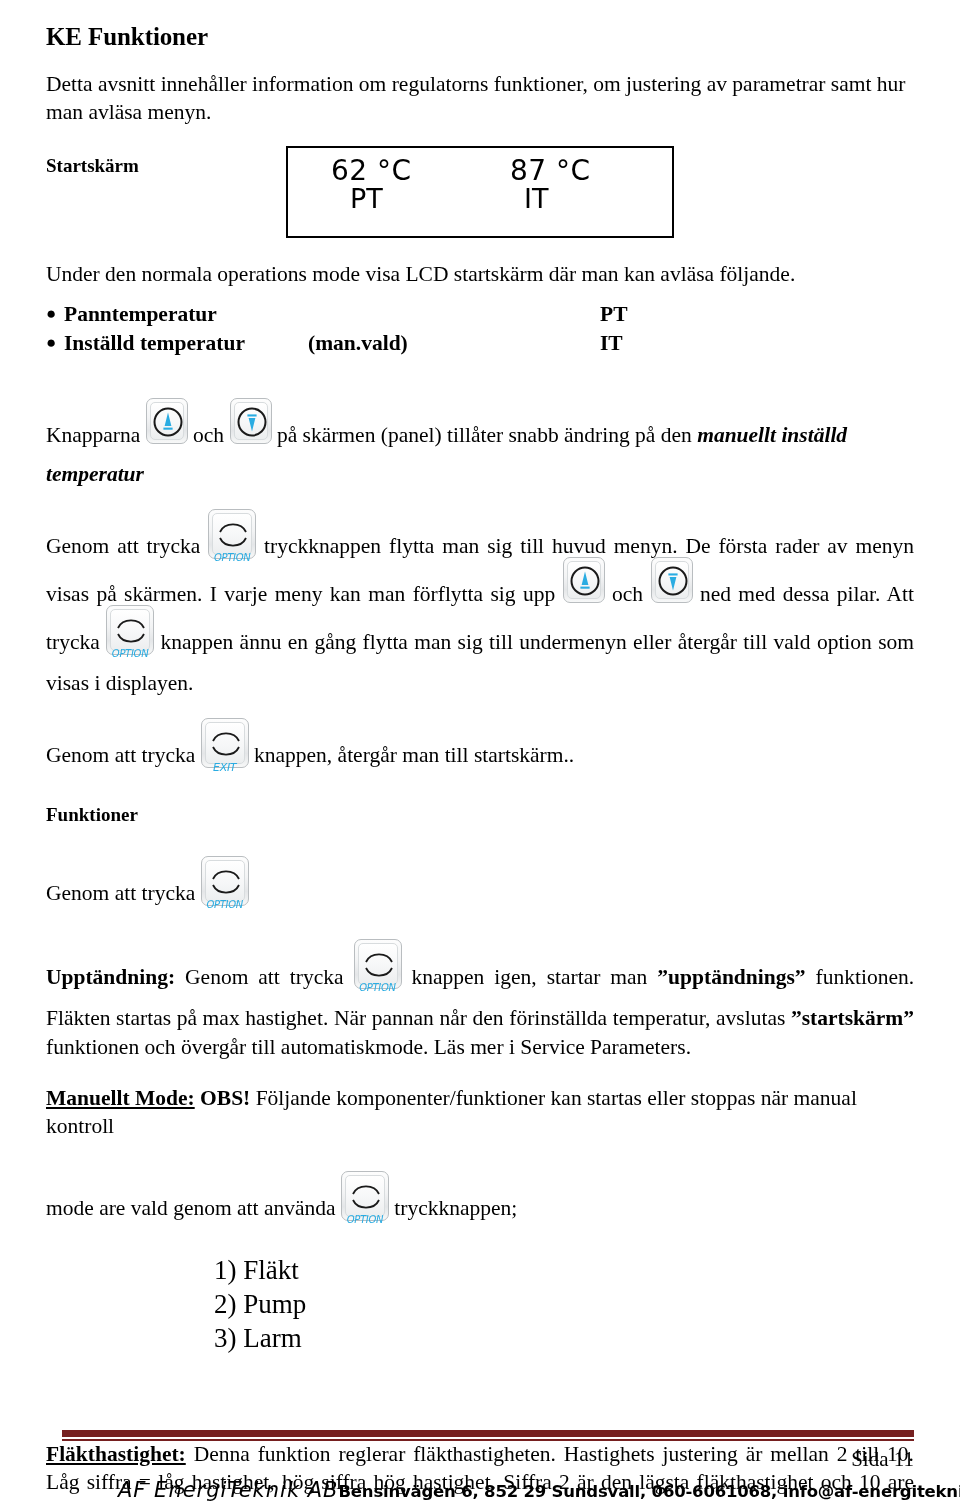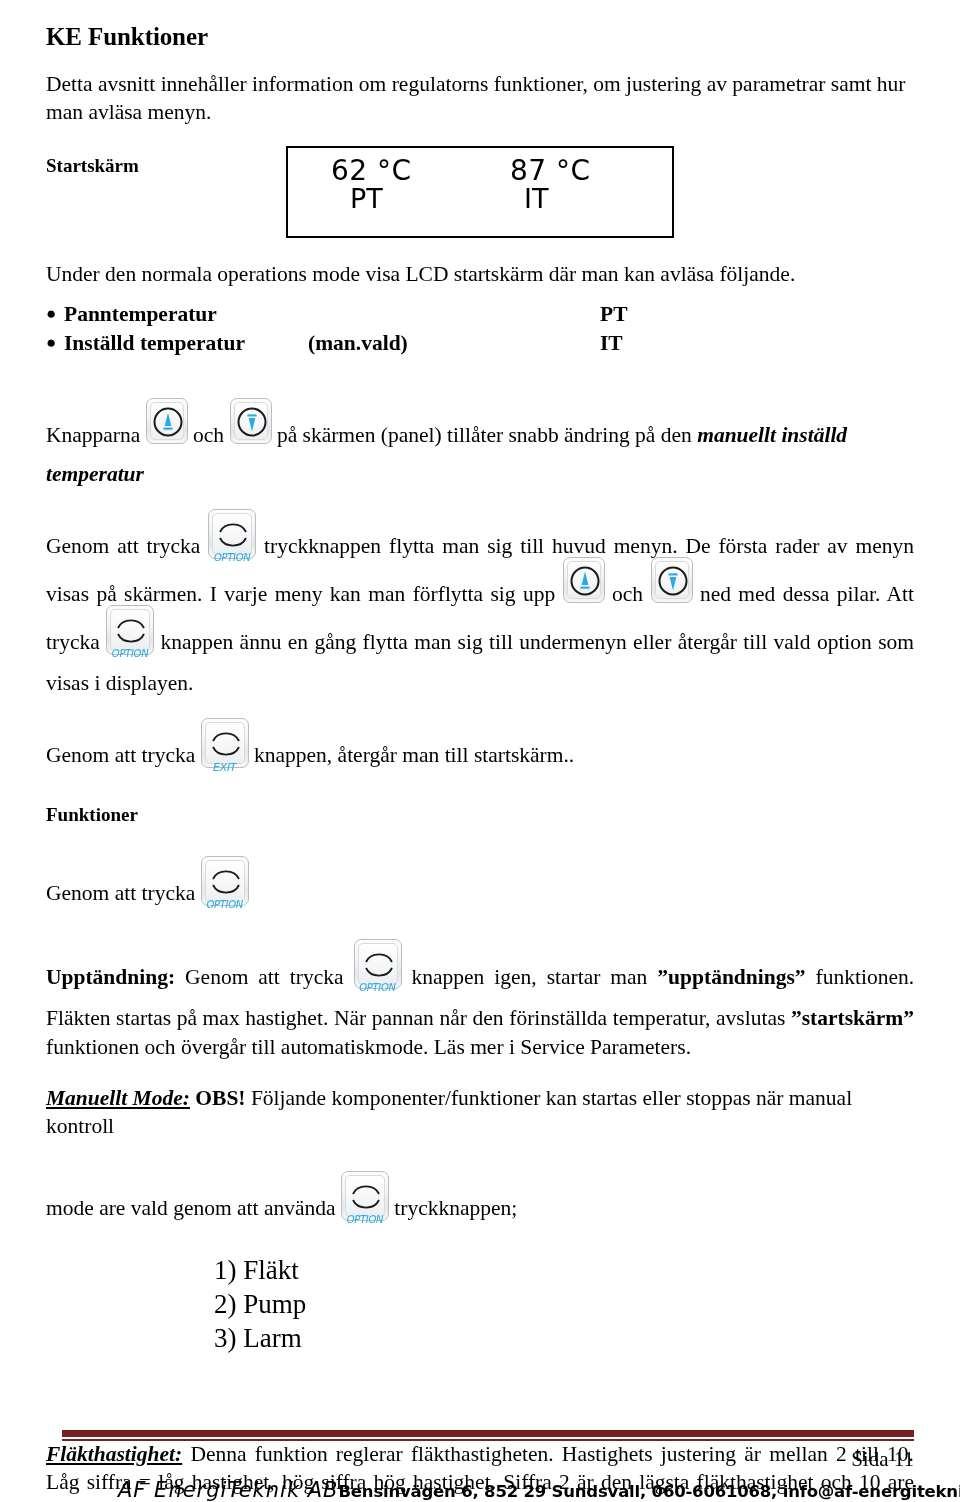--- a/index.html
+++ b/index.html
@@ -175,21 +175,21 @@
     vertical-align: middle;
     position: relative;
   }
   .raise-a { top: -16px; }
   .raise-b { top: -14px; }
   .raise-c { top: -15px; }
 
   
   .b { font-weight: bold; }
   .bi { font-weight: bold; font-style: italic; }
-  .ub { font-weight: bold; text-decoration: underline; font-style: italic; }
+  .ub { font-weight: bold; text-decoration: underline; }
 
   
   .footer {
     position: absolute;
     left: 16px;
     right: 0;
     bottom: 0;
     padding: 0 46px 0 46px;
     box-sizing: border-box;
   }

